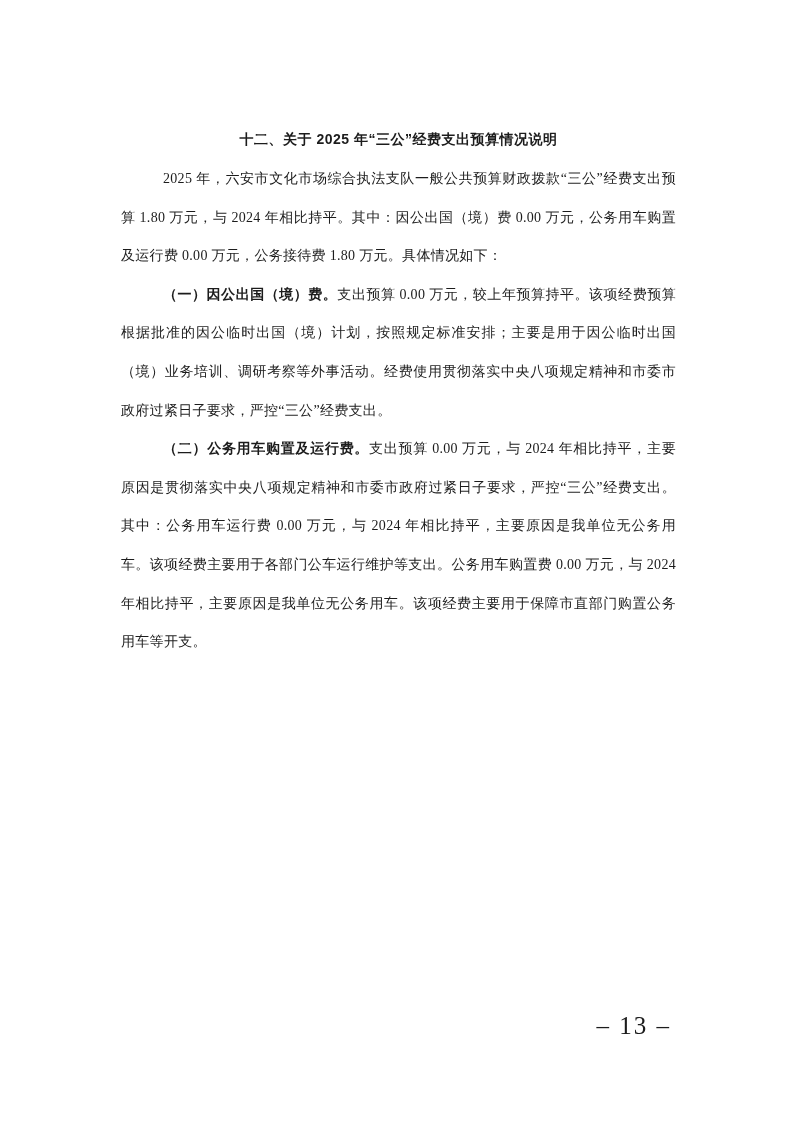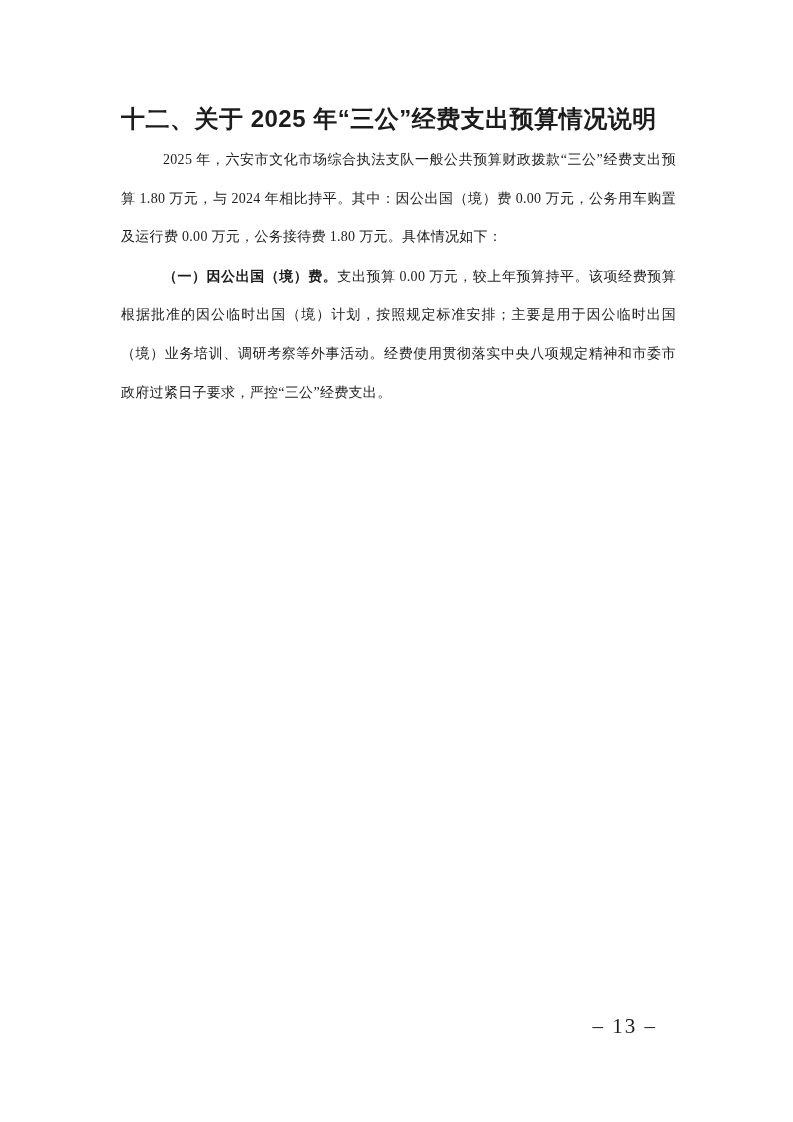--- a/index.html
+++ b/index.html
@@ -18,55 +18,58 @@
   }
   .content {
     position: absolute;
     left: 121px;
     top: 98px;
     width: 555px;
   }
   .doc-title {
     font-family: "Liberation Sans", "DejaVu Sans", sans-serif;
     font-weight: 700;
-    font-size: 24px;
+    font-size: 14px;
     line-height: 42px;
+    text-align: center;
     letter-spacing: 0.5px;
     white-space: nowrap;
+    margin-top: 20px;
   }
   .para {
     margin: 0;
     font-size: 14px;
     line-height: 38.6px;
     text-align: justify;
     text-indent: 42px;
     letter-spacing: 0.3px;
   }
   .para .lead {
     font-weight: 700;
-    font-family: Liberation Sans, sans-serif;
+    font-family: Liberation Serif, serif;
   }
   .page-footer {
     position: absolute;
     top: 1014px;
-    right: 136px;
-    font-size: 21px;
+    right: 122px;
+    font-size: 25px;
     line-height: 24px;
     color: #1c1c1c;
     letter-spacing: 2px;
   }
 </style>
 </head>
 <body>
 
 <div class="page">
   <div class="content">
     <div class="doc-title">十二、关于 2025 年“三公”经费支出预算情况说明</div>
 
     <p class="para"><span class="lead"></span><span>2025 年，六安市文化市场综合执法支队一般公共预算财政拨款“三公”经费支出预算 1.80 万元，与 2024 年相比持平。其中：因公出国（境）费 0.00 万元，公务用车购置及运行费 0.00 万元，公务接待费 1.80 万元。具体情况如下：</span></p>
 
     <p class="para"><span class="lead">（一）因公出国（境）费。</span><span>支出预算 0.00 万元，较上年预算持平。该项经费预算根据批准的因公临时出国（境）计划，按照规定标准安排；主要是用于因公临时出国（境）业务培训、调研考察等外事活动。经费使用贯彻落实中央八项规定精神和市委市政府过紧日子要求，严控“三公”经费支出。</span></p>
 
+    <p class="para"><span class="lead">（二）公务用车购置及运行费。</span><span>支出预算 0.00 万元，与 2024 年相比持平，主要原因是贯彻落实中央八项规定精神和市委市政府过紧日子要求，严控“三公”经费支出。其中：公务用车运行费 0.00 万元，与 2024 年相比持平，主要原因是我单位无公务用车。该项经费主要用于各部门公车运行维护等支出。公务用车购置费 0.00 万元，与 2024 年相比持平，主要原因是我单位无公务用车。该项经费主要用于保障市直部门购置公务用车等开支。</span></p>
 
   </div>
 
   <div class="page-footer">– 13 –</div>
 </div>
 
 </body></html>

